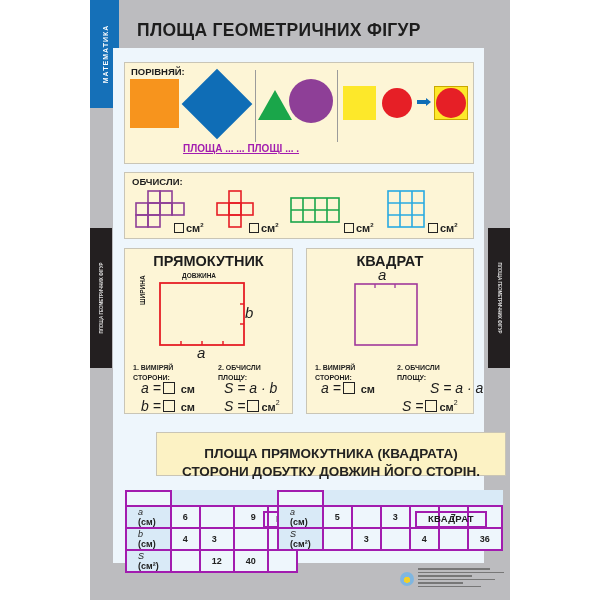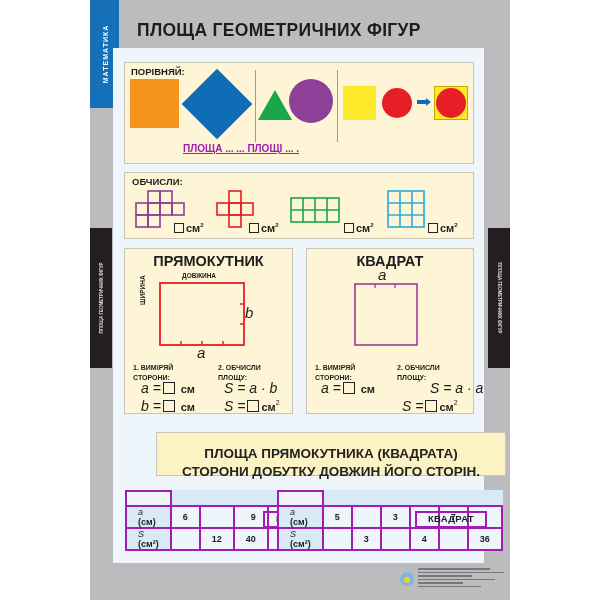--- a/index.html
+++ b/index.html
@@ -185,20 +185,27 @@
         <td class="title" colspan="4">ПРЯМОКУТНИК</td>
       </tr>
   <tr>
     <td class="h"><i>a</i><span> (см)</span></td>
     <td class="v">6</td>
     <td class="v"></td>
     <td class="v" style="text-align:right">9</td>
     <td class="v" style="text-align:right">8</td>
   </tr>
   <tr>
+    <td class="h"><i>b</i><span> (см)</span></td>
+    <td class="v">4</td>
+    <td class="v">3</td>
+    <td class="v"></td>
+    <td class="v" style="text-align:right">2</td>
+  </tr>
+  <tr>
     <td class="h"><i>S</i><span> (см²)</span></td>
     <td class="v"></td>
     <td class="v">12</td>
     <td class="v">40</td>
     <td class="v"></td>
   </tr>
 </tbody>
   </table>
 
 <table class="t" style="left:277px;top:490px;width:196px;">

